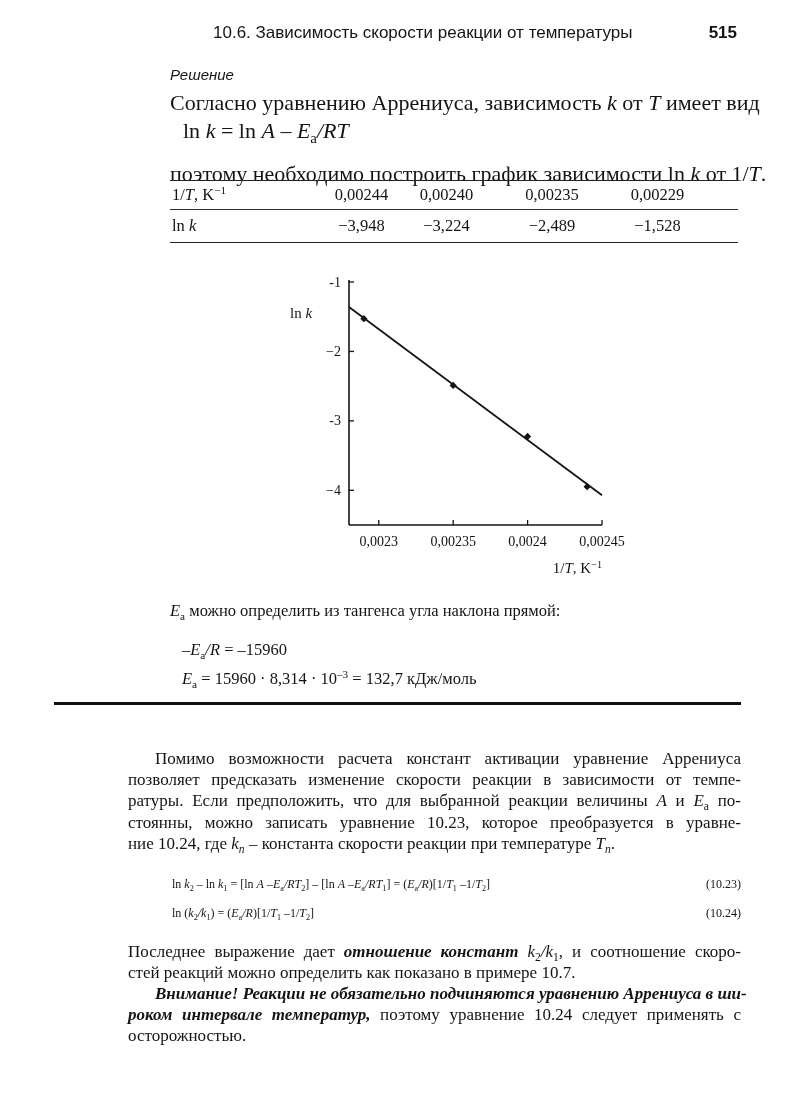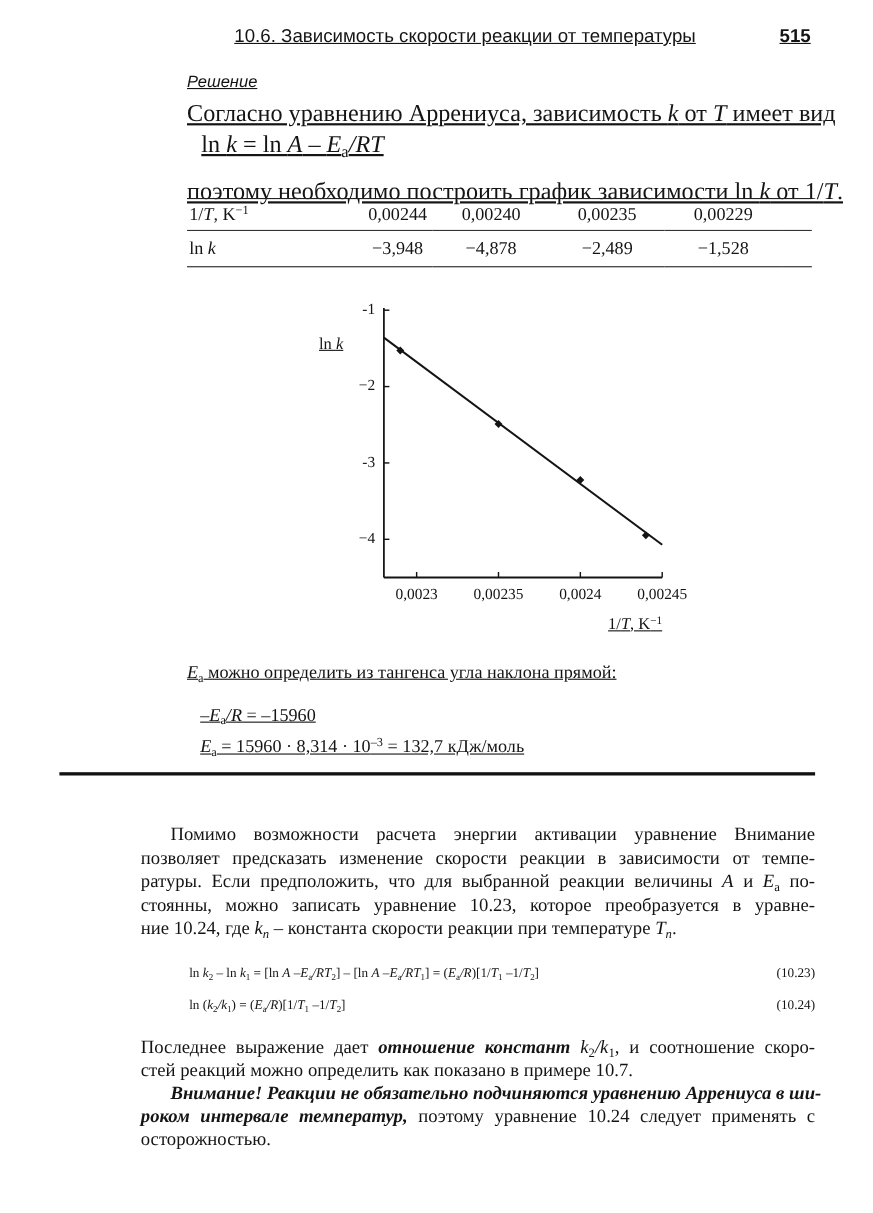--- a/index.html
+++ b/index.html
@@ -1,21 +1,21 @@
 <!DOCTYPE html>
 <html><head>
   <meta charset="utf-8">
   <style>
     html, body { margin: 0; padding: 0; }
     body {
       width: 794px; height: 1103px; position: relative; overflow: hidden;
       background: #ffffff; color: #141414;
       font-family: "Liberation Serif", serif;
     }
-    .abs { position: absolute; white-space: nowrap; text-decoration: underline; }
+    .abs { position: absolute; white-space: nowrap; }
     .r-i { font-style: italic; }
     .r-bi { font-weight: bold; font-style: italic; }
     .r-sub, .r-isub { font-size: 0.68em; vertical-align: -0.32em; line-height: 0; }
     .r-isub { font-style: italic; }
     .r-sup { font-size: 0.68em; vertical-align: 0.5em; line-height: 0; }
 
     .running-title { left: 213px; top: 22px; font: 17px/22px "Liberation Sans", sans-serif; }
     .page-number { right: 57px; top: 22px; font: bold 17px/22px "Liberation Sans", sans-serif; }
     .solution-heading { left: 170px; top: 65px; font: italic 15px/20px "Liberation Sans", sans-serif; }
 
@@ -84,21 +84,21 @@
     <td class="lbl"><span class="r-r">1/</span><span class="r-i">T</span><span class="r-r">, K</span><span class="r-sup">−1</span></td>
     <td class="val">0,00244</td>
     <td class="val">0,00240</td>
     <td class="val">0,00235</td>
     <td class="val">0,00229</td>
     <td></td>
   </tr>
   <tr class="row-lnk">
     <td class="lbl"><span class="r-r">ln </span><span class="r-i">k</span></td>
     <td class="val">−3,948</td>
-    <td class="val">−4,878</td>
+    <td class="val">−3,224</td>
     <td class="val">−2,489</td>
     <td class="val">−1,528</td>
     <td></td>
   </tr>
 </tbody>
   </table>
 
 <svg id="chart-svg" xmlns="http://www.w3.org/2000/svg">
     <line x1="79" y1="20" x2="79" y2="265" stroke="#141414" stroke-width="1.6"></line>
     <line x1="79" y1="265" x2="332" y2="265" stroke="#141414" stroke-width="1.6"></line>
@@ -127,21 +127,21 @@
 <div class="abs chart-ylabel"><span class="r-r">ln </span><span class="r-i">k</span></div>
 <div class="abs chart-xlabel"><span class="r-r">1/</span><span class="r-i">T</span><span class="r-r">, K</span><span class="r-sup">−1</span></div>
 
 <div class="abs ea-intro"><span class="r-i">E</span><span class="r-sub">a</span><span class="r-r"> можно определить из тангенса угла наклона прямой:</span></div>
 <div class="abs ea-eq1"><span class="r-r">–</span><span class="r-i">E</span><span class="r-sub">a</span><span class="r-i">/R</span><span class="r-r"> = –15960</span></div>
 <div class="abs ea-eq2"><span class="r-i">E</span><span class="r-sub">a</span><span class="r-r"> = 15960 · 8,314 · 10</span><span class="r-sup">–3</span><span class="r-r"> = 132,7 кДж/моль</span></div>
 
 <div class="section-rule"></div>
 
 <div class="para p1">
-  <div class="line jl indent"><span class="r-r">Помимо возможности расчета энергии активации уравнение Внимание</span></div>
+  <div class="line jl indent"><span class="r-r">Помимо возможности расчета констант активации уравнение Аррениуса</span></div>
   <div class="line jl"><span class="r-r">позволяет предсказать изменение скорости реакции в зависимости от темпе-</span></div>
   <div class="line jl"><span class="r-r">ратуры. Если предположить, что для выбранной реакции величины </span><span class="r-i">A</span><span class="r-r"> и </span><span class="r-i">E</span><span class="r-sub">a</span><span class="r-r"> по-</span></div>
   <div class="line jl"><span class="r-r">стоянны, можно записать уравнение 10.23, которое преобразуется в уравне-</span></div>
   <div class="line ll"><span class="r-r">ние 10.24, где </span><span class="r-i">k</span><span class="r-isub">n</span><span class="r-r"> – константа скорости реакции при температуре </span><span class="r-i">T</span><span class="r-isub">n</span><span class="r-r">.</span></div>
 </div>
 
 <div class="equation eq-1023">
   <span><span class="r-r">ln </span><span class="r-i">k</span><span class="r-sub">2</span><span class="r-r"> – ln </span><span class="r-i">k</span><span class="r-sub">1</span><span class="r-r"> = [ln </span><span class="r-i">A</span><span class="r-r"> –</span><span class="r-i">E</span><span class="r-sub">a</span><span class="r-i">/RT</span><span class="r-sub">2</span><span class="r-r">] – [ln </span><span class="r-i">A</span><span class="r-r"> –</span><span class="r-i">E</span><span class="r-sub">a</span><span class="r-i">/RT</span><span class="r-sub">1</span><span class="r-r">] = (</span><span class="r-i">E</span><span class="r-sub">a</span><span class="r-i">/R</span><span class="r-r">)[1/</span><span class="r-i">T</span><span class="r-sub">1</span><span class="r-r"> –1/</span><span class="r-i">T</span><span class="r-sub">2</span><span class="r-r">]</span></span>
   <span class="eq-label">(10.23)</span>
 </div>

